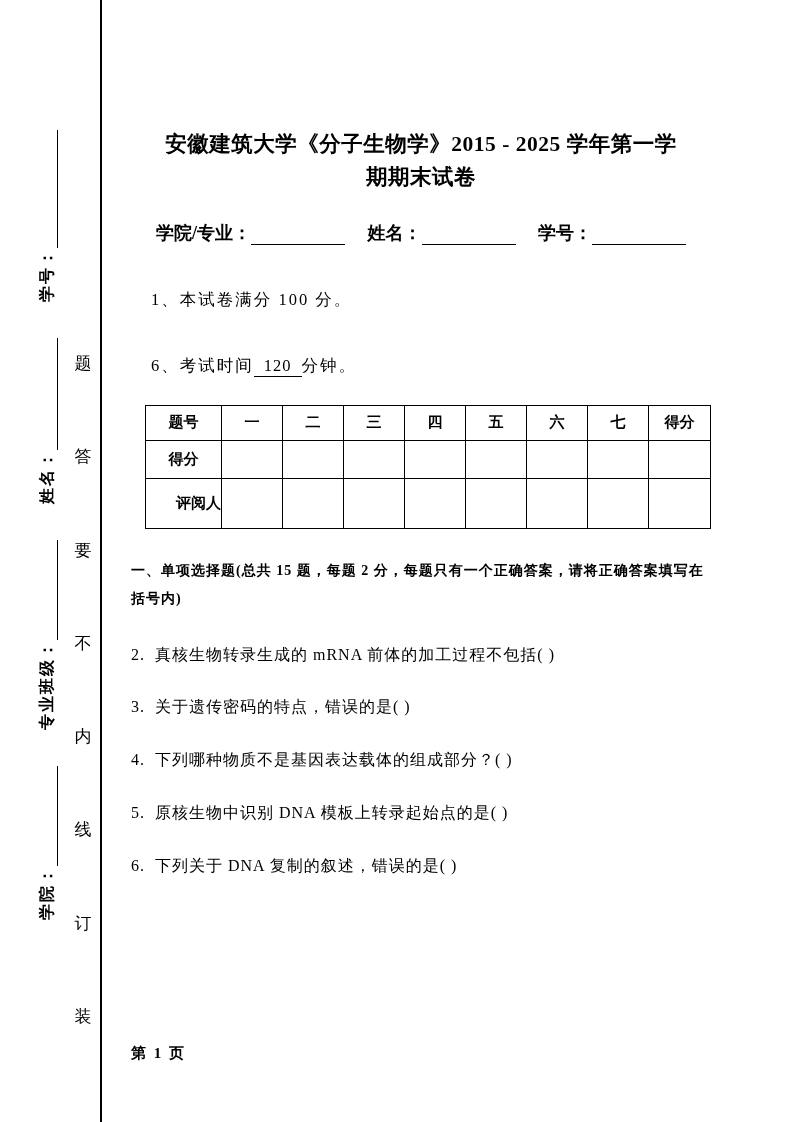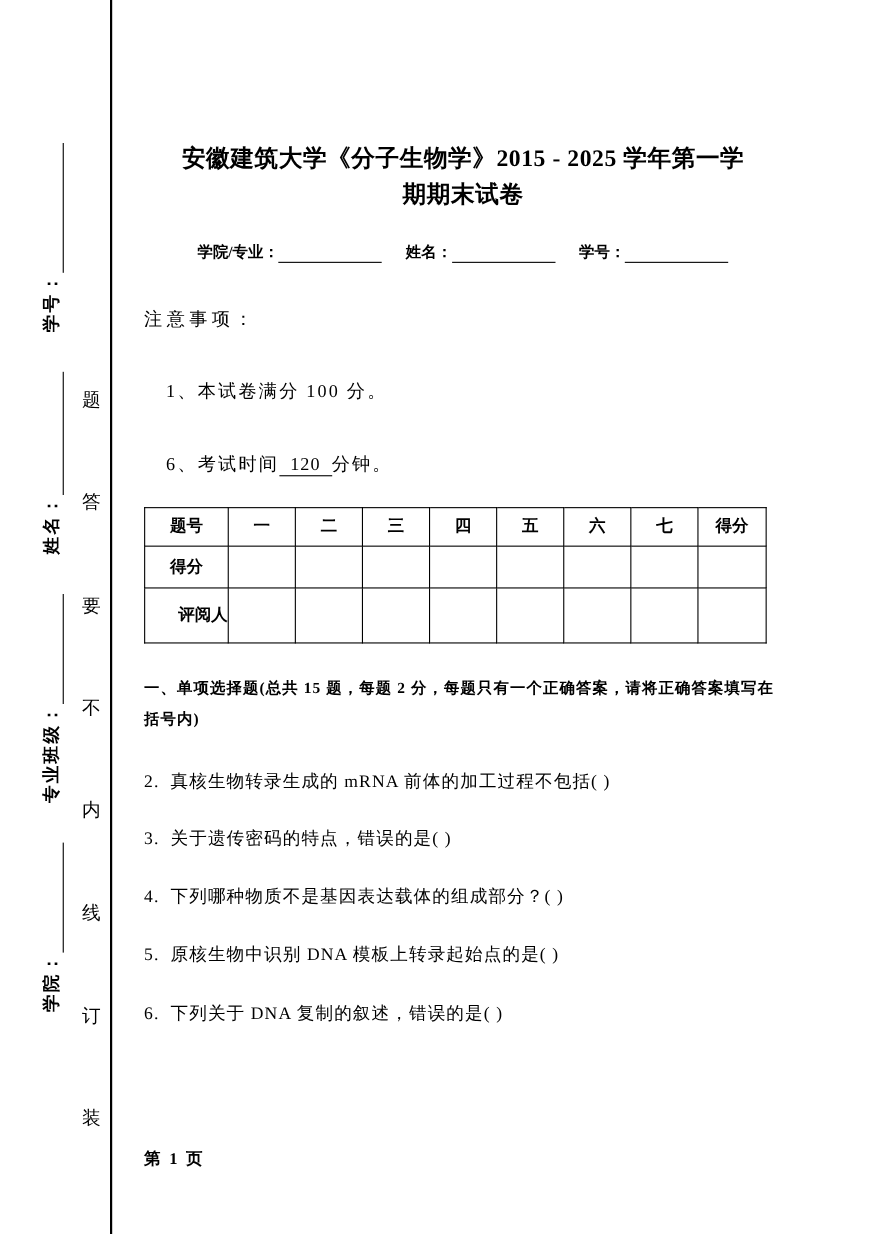--- a/index.html
+++ b/index.html
@@ -17,28 +17,28 @@
         display:flex;align-items:flex-end;justify-content:space-between;
         font-size:16px;font-weight:bold;letter-spacing:2px;white-space:nowrap;}
   .bf-group{display:inline-flex;align-items:flex-end;}
   .bf-blank{display:inline-block;border-bottom:1.5px solid #000;height:1.05em;}
   .bf-blank.w1{width:100px}.bf-blank.w2{width:100px}.bf-blank.w3{width:112px}.bf-blank.w4{width:118px}
 
   
   .content{position:absolute;left:131px;top:0;width:580px;}
   .title{margin:128px auto 0;width:524px;font-size:21.5px;font-weight:bold;
         text-align:center;line-height:1.55;letter-spacing:.5px;}
-  .student-form{margin-top:26px;text-align:center;font-weight:bold;font-size:14px;white-space:nowrap;}
+  .student-form{margin-top:26px;text-align:center;font-weight:bold;font-size:18px;white-space:nowrap;}
   .sf-group{margin:0 9px;}
   .sf-blank{display:inline-block;width:94px;border-bottom:1.5px solid #000;height:1em;vertical-align:bottom;}
   .notes-heading{margin-top:40px;font-size:16.5px;letter-spacing:4px;}
   .note{margin-top:44px;font-size:16.5px;letter-spacing:2px;margin-left:20px;}
   .u-line{display:inline-block;border-bottom:1.5px solid #000;padding:0 10px;letter-spacing:1px;}
 
-  .score-table{margin-top:28px;border-collapse:collapse;table-layout:fixed;
+  .score-table{margin-top:28px;margin-left:14px;border-collapse:collapse;table-layout:fixed;
         width:565px;font-size:15px;}
   .score-table td{border:1.5px solid #000;text-align:center;padding:0;vertical-align:middle;}
   .score-table tr.r-head td{height:34px;font-weight:bold;}
   .score-table tr.r-score td{height:37px;}
   .score-table tr.r-review td{height:49px;text-align:right;}
   .score-table td.st-label{font-weight:bold;}
   .c-label{width:76px}.c-q{width:61px}.c-score{width:62px}
 
   .section-heading{margin-top:28px;font-size:14px;font-weight:bold;line-height:2.0;letter-spacing:1px;}
   .question{margin-top:32px;font-size:16px;letter-spacing:1px;line-height:1.3;}
@@ -92,21 +92,20 @@
         <span>学院/专业：</span><span class="sf-blank"></span>
       </span>
       <span class="sf-group">
         <span>姓名：</span><span class="sf-blank"></span>
       </span>
       <span class="sf-group">
         <span>学号：</span><span class="sf-blank"></span>
       </span>
     </div>
 
-    <div class="notes-heading">注意事项：</div>
 
     <div class="note">1、本试卷满分 100 分。</div>
 
     <div class="note">
       <span>6、考试时间</span><span class="u-line">120</span><span>分钟。</span>
     </div>
 
     <table class="score-table">
       <colgroup>
         <col class="c-label">

